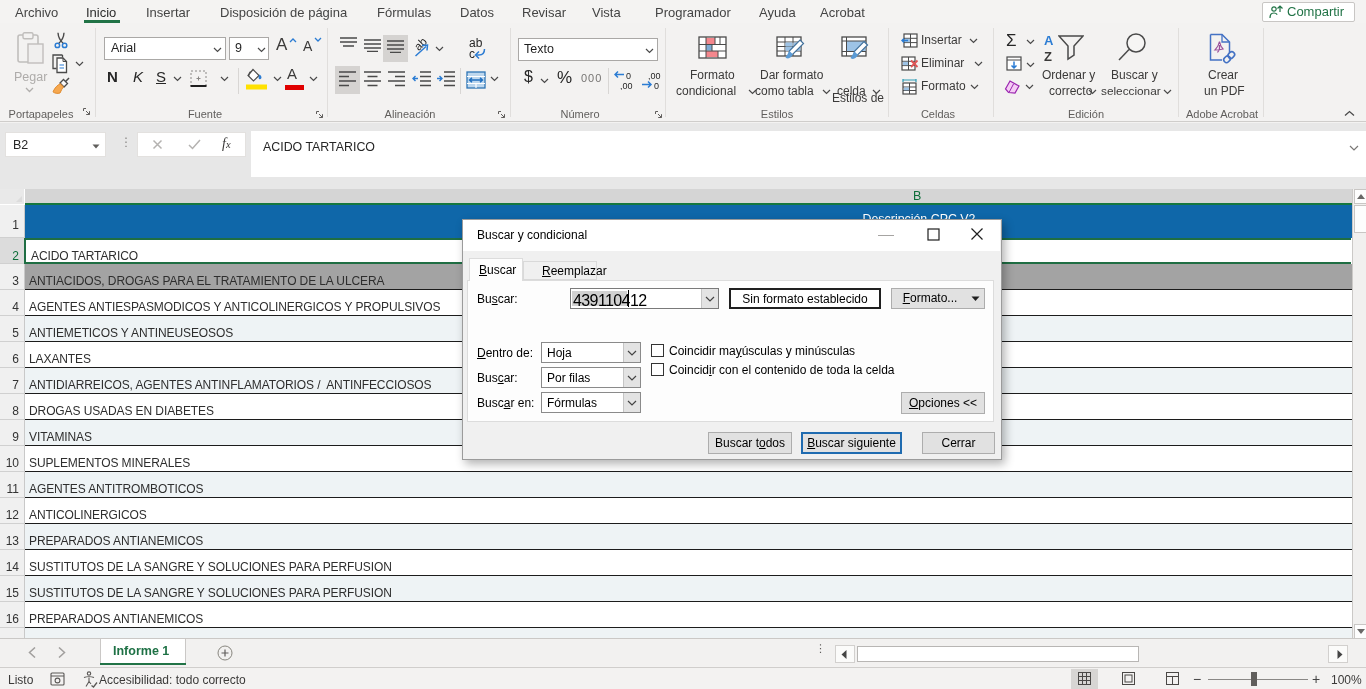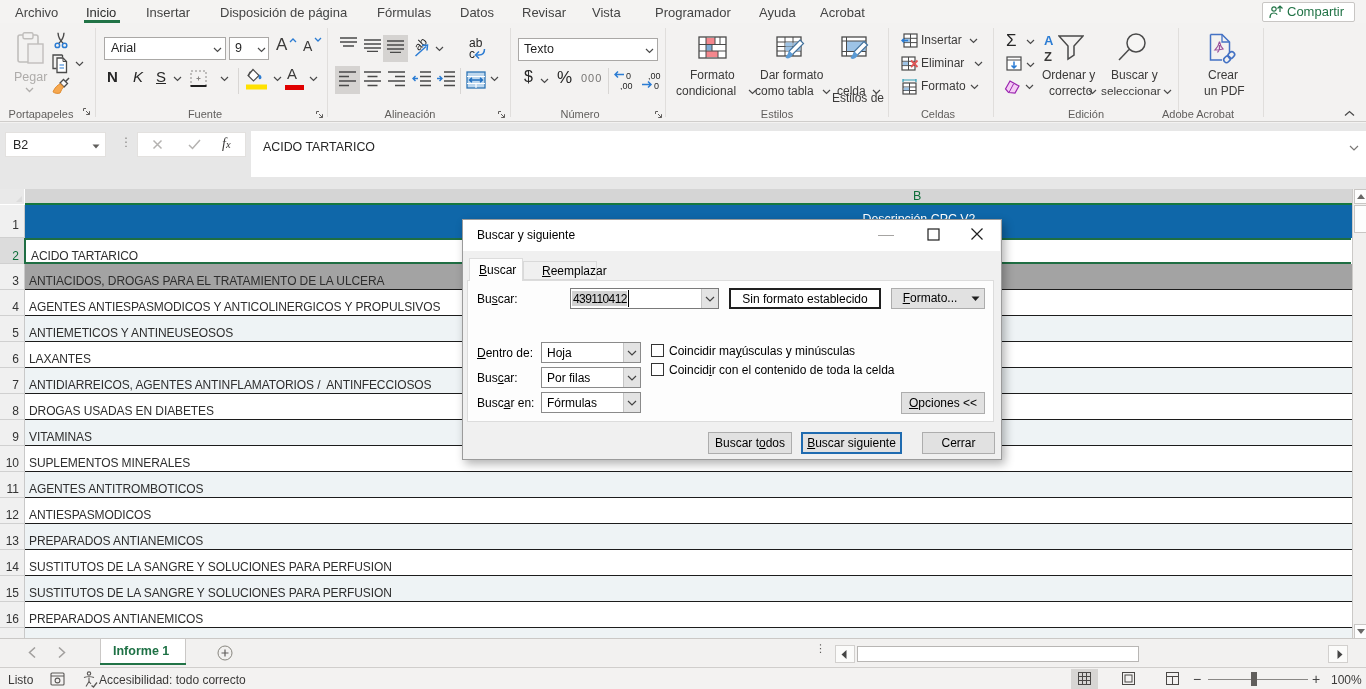--- a/index.html
+++ b/index.html
@@ -354,21 +354,21 @@
       <path d="M1.5 1.5 L13 1.5 L20.5 9 L20.5 20 M1.5 1.5 L1.5 27 L13 27" fill="none" stroke="#4472c4" stroke-width="1.5"></path>
       <path d="M13 1.5 L13 9 L20.5 9" fill="none" stroke="#4472c4" stroke-width="1.3"></path>
       <path d="M6 17 C8 15 10 11 10.5 8.5 C11 11 12 14 14 16 C12.5 16.5 8 17 6 17 Z M10.5 12 C11 14.5 10 17.5 8.5 19.5" fill="none" stroke="#9a4f9a" stroke-width="1.2"></path>
       <g transform="rotate(-45 20 24)">
         <rect x="13.5" y="21.5" width="7" height="5.5" rx="2.7" fill="none" stroke="#4472c4" stroke-width="1.6"></rect>
         <rect x="19.5" y="21.5" width="7" height="5.5" rx="2.7" fill="none" stroke="#4472c4" stroke-width="1.6"></rect>
       </g>
     </svg>
     <span class="rtext" style="left:1208px;top:45px;">Crear</span>
     <span class="rtext" style="left:1204px;top:61px;">un PDF</span>
-    <span class="glabel" style="left:1162px;width:70px;">Adobe Acrobat</span>
+    <span class="glabel" style="left:1186px;width:70px;">Adobe Acrobat</span>
     <svg class="abs" style="left:1344px;top:87px;" width="11" height="7" viewBox="0 0 11 7">
         <path d="M1 5.5 L5.5 1.5 L10 5.5" stroke="#4a4a4a" stroke-width="1.3" fill="none"></path>
       </svg>
   </div>
   <div id="fbar" class="abs">
     <span class="abs" style="left:5px;top:9px;width:101px;height:25px;background:#fff;border:1px solid #e3e1df;"></span>
     <span class="abs" style="left:13px;top:15px;font-size:12.5px;color:#262626;">B2</span>
     <svg class="abs" style="left:92px;top:21px;" width="8" height="5" viewBox="0 0 8 5">
         <path d="M0.5 0.5 L4 4.5 L7.5 0.5" fill="#605e5c"></path>
       </svg>
@@ -421,21 +421,21 @@
     <div class="cellrow" style="top:49px;height:26px;border-top:2px solid #1f6e43;border-bottom:2px solid #1f6e43;border-left:2px solid #1f6e43;line-height:33px;left:24px;padding-left:5px;">ACIDO TARTARICO</div>
     <div class="cellrow" style="top:75px;background:#a3a3a3;">ANTIACIDOS, DROGAS PARA EL TRATAMIENTO DE LA ULCERA</div>
     <div class="cellrow" style="top:101px;">AGENTES ANTIESPASMODICOS Y ANTICOLINERGICOS Y PROPULSIVOS</div>
     <div class="cellrow" style="top:127px;background:#eef3f5;">ANTIEMETICOS Y ANTINEUSEOSOS</div>
     <div class="cellrow" style="top:153px;">LAXANTES</div>
     <div class="cellrow" style="top:179px;background:#eef3f5;">ANTIDIARREICOS, AGENTES ANTINFLAMATORIOS /&nbsp; ANTINFECCIOSOS</div>
     <div class="cellrow" style="top:205px;">DROGAS USADAS EN DIABETES</div>
     <div class="cellrow" style="top:231px;background:#eef3f5;">VITAMINAS</div>
     <div class="cellrow" style="top:257px;">SUPLEMENTOS MINERALES</div>
     <div class="cellrow" style="top:283px;background:#eef3f5;">AGENTES ANTITROMBOTICOS</div>
-    <div class="cellrow" style="top:309px;">ANTIESPASMODICOS</div>
+    <div class="cellrow" style="top:309px;">ANTICOLINERGICOS</div>
     <div class="cellrow" style="top:335px;background:#eef3f5;">PREPARADOS ANTIANEMICOS</div>
     <div class="cellrow" style="top:361px;">SUSTITUTOS DE LA SANGRE Y SOLUCIONES PARA PERFUSION</div>
     <div class="cellrow" style="top:387px;background:#eef3f5;">SUSTITUTOS DE LA SANGRE Y SOLUCIONES PARA PERFUSION</div>
     <div class="cellrow" style="top:413px;">PREPARADOS ANTIANEMICOS</div>
     <div class="cellrow" style="top:439px;background:#eef3f5;height:10px;border-bottom:none;"></div>
   </div>
   <div id="vscroll" class="abs" style="left:1352px;top:189px;width:14px;height:451px;background:#f1f0ef;border-left:1px solid #cbc9c7;">
     <span class="abs" style="left:1px;top:0px;width:13px;height:15px;background:#fdfdfd;border:1px solid #c8c6c4;"></span>
     <svg class="abs" style="left:4px;top:5px;" width="8" height="5" viewBox="0 0 8 5">
         <path d="M0 5 L4 0 L8 5 Z" fill="#6a6867"></path>
@@ -498,39 +498,39 @@
       <path d="M0.5 4.5 H12.5 M6.5 4.5 V12.5" stroke="#4a4846" stroke-width="1"></path>
     </svg>
     <span class="abs" style="left:1193px;top:3px;font-size:14px;color:#444;">−</span>
     <span class="abs" style="left:1208px;top:11px;width:100px;height:1px;background:#8a8886;"></span>
     <span class="abs" style="left:1251px;top:4px;width:6px;height:14px;background:#605e5c;"></span>
     <span class="abs" style="left:1312px;top:3px;font-size:14px;color:#444;">+</span>
     <span class="abs" style="left:1331px;top:5px;font-size:12px;color:#3b3a39;">100%</span>
   </div>
   <div id="dlg" class="abs">
     <span class="abs" style="left:0;top:0;width:537px;height:31px;background:#fff;"></span>
-    <span class="abs" style="left:14px;top:8px;font-size:12px;color:#000;">Buscar y siguiente</span>
+    <span class="abs" style="left:14px;top:8px;font-size:12px;color:#000;">Buscar y condicional</span>
     <span class="abs" style="left:415px;top:15px;width:16px;height:1px;background:#a6a4a2;"></span>
     <svg class="abs" style="left:464px;top:8px;" width="13" height="13" viewBox="0 0 13 13">
         <rect x="1" y="1" width="11" height="11" fill="none" stroke="#1f1f1f" stroke-width="1.2"></rect>
       </svg>
     <svg class="abs" style="left:507px;top:7px;" width="14" height="14" viewBox="0 0 14 14">
         <path d="M1.5 1.5 L12.5 12.5 M12.5 1.5 L1.5 12.5" stroke="#1f1f1f" stroke-width="1.2"></path>
       </svg>
 
     <span class="abs" style="left:4px;top:60px;width:527px;height:142px;background:#fdfdfd;border:1px solid #dcdcdc;"></span>
     <span class="abs" style="left:60px;top:41px;width:74px;height:19px;background:#f0f0f0;border:1px solid #d9d9d9;"></span>
     <span class="abs" style="left:73px;top:44px;font-size:12px;margin-left:6px;"><u>R</u>eemplazar</span>
     <span class="abs" style="left:6px;top:38px;width:54px;height:23px;background:#fdfdfd;border:1px solid #dcdcdc;border-bottom:none;"></span>
     <span class="abs" style="left:16px;top:43px;font-size:12px;"><u>B</u>uscar</span>
 
     <span class="dlbl" style="left:14px;top:72px;">Bu<u>s</u>car:</span>
     <span class="ddl" style="left:107px;top:68px;width:149px;height:21px;border-color:#7a7a7a;"></span>
     <span class="abs" style="left:109px;top:71px;width:55px;height:15px;background:#d1d1d1;"></span>
-    <span class="abs" style="left:110px;top:72px;font-size:12px;letter-spacing:-0.6px;color:#000;">439110412</span>
+    <span class="abs" style="left:110px;top:72px;font-size:16px;letter-spacing:-0.6px;color:#000;">439110412</span>
     <span class="abs" style="left:165px;top:70px;width:1px;height:17px;background:#000;"></span>
     <span class="abs" style="left:238px;top:69px;width:17px;height:19px;background:#e3e3e3;border-left:1px solid #c5c5c5;"></span>
     <svg class="abs" style="left:242px;top:76px;" width="10" height="6" viewBox="0 0 10 6">
         <path d="M1 1 L5 5 L9 1" stroke="#444" stroke-width="1.2" fill="none"></path>
       </svg>
     <span class="abs" style="left:266px;top:68px;width:152px;height:21px;background:#fff;border:2px solid #1f1f1f;"></span>
     <span class="abs" style="left:266px;top:72px;width:152px;font-size:12px;text-align:center;">Sin formato establecido</span>
     <span class="btn" style="left:428px;top:68px;width:94px;height:21px;line-height:19px;padding-right:16px;"><u>F</u>ormato...</span>
     <svg class="abs" style="left:508px;top:76px;" width="9" height="6" viewBox="0 0 9 6">
         <path d="M0.5 0.5 L4.5 5 L8.5 0.5" fill="#1f1f1f"></path>

